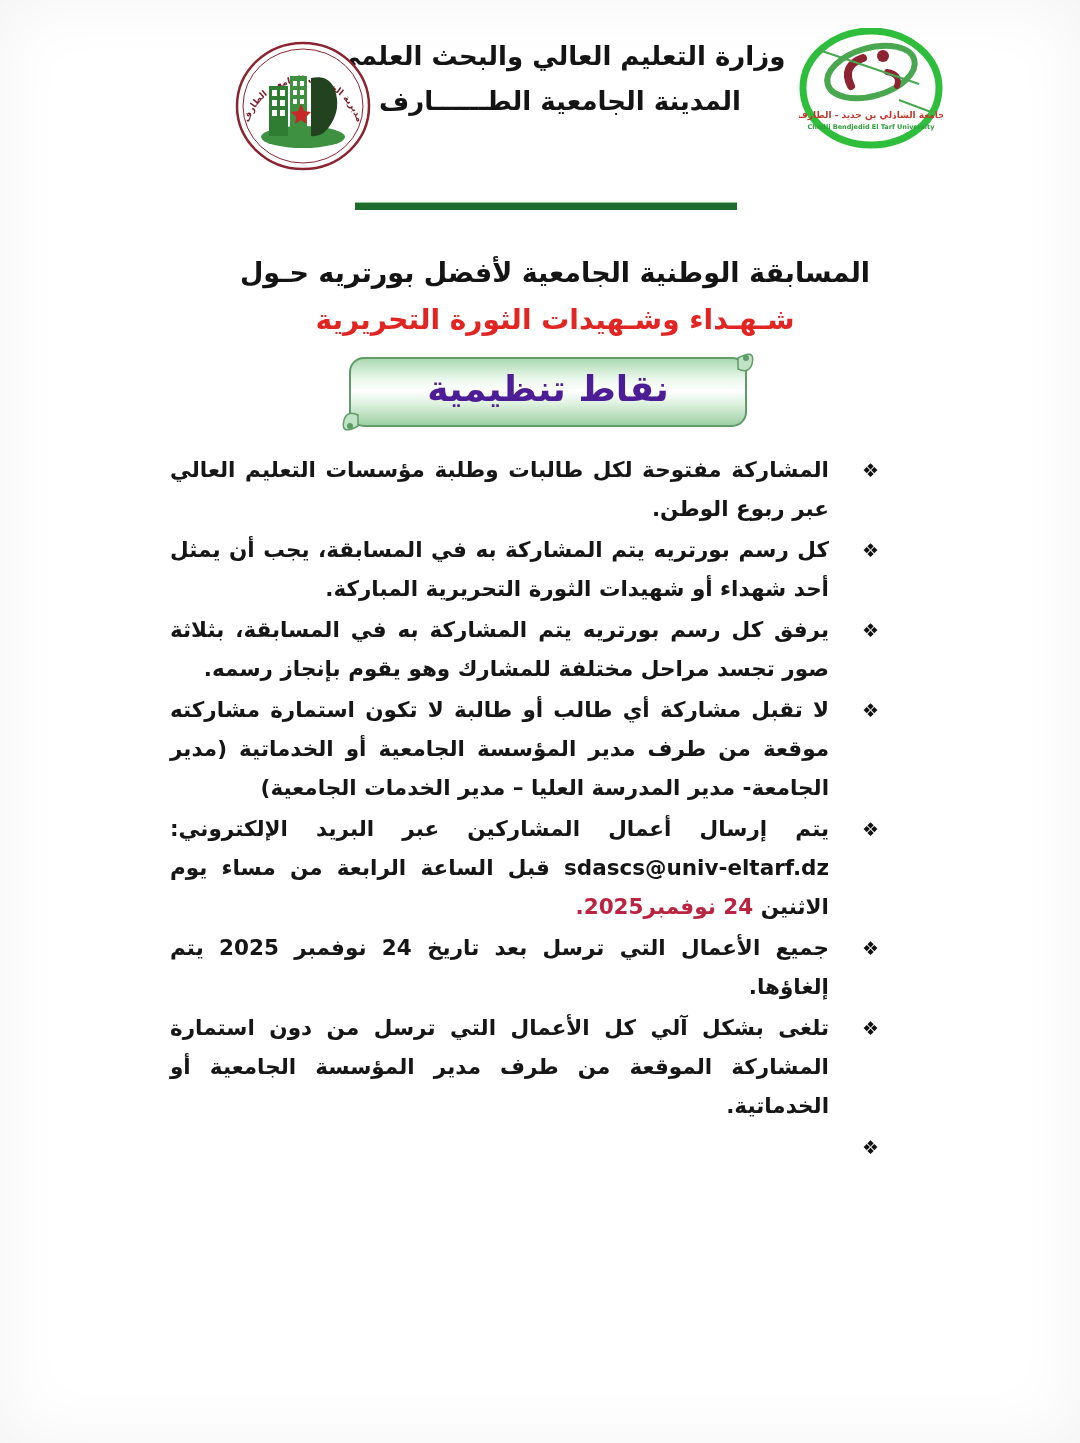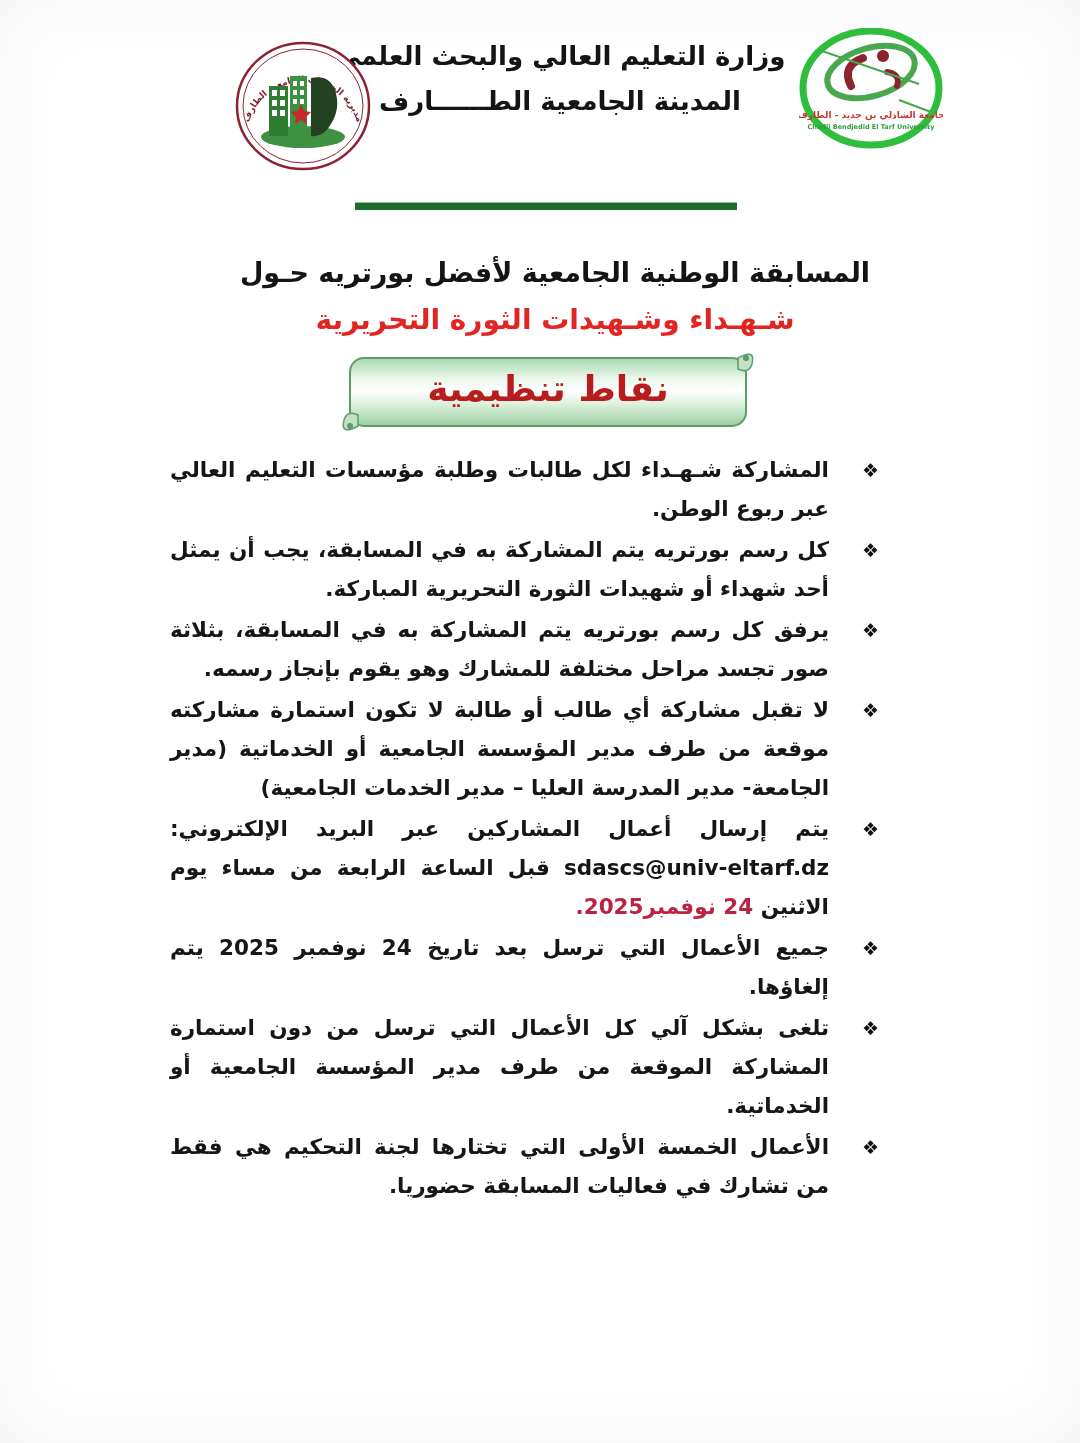--- a/index.html
+++ b/index.html
@@ -31,21 +31,21 @@
   }
   
   .title-block{position:absolute;top:250px;left:30px;right:0;text-align:center;font-weight:bold;}
   .title-line1{font-size:27px;line-height:46px;color:#141414;}
   .title-line2{font-size:28px;line-height:48px;color:var(--title_red,#e02523);}
   
   .banner{position:absolute;top:346px;left:338px;width:420px;height:96px;}
   .banner svg{position:absolute;inset:0;}
   .banner-label{
     position:absolute;left:0;right:0;top:22px;
-    text-align:center;font-weight:bold;font-size:36px;color:#b91c1c;
+    text-align:center;font-weight:bold;font-size:36px;color:#4c1d95;
   }
   
   .points{
     position:absolute;top:450px;left:170px;width:715px;
     list-style:none;margin:0;padding:0;
     font-size:21.5px;font-weight:bold;line-height:39px;
   }
   .points li{
     position:relative;
     padding-right:56px;
@@ -138,21 +138,21 @@
       <circle cx="408" cy="12" r="3" fill="#5e9d68"></circle>
       <path d="M 20 80 q -18 10 -14 -6 q 3 -10 14 -5 z" fill="#bfe3c4" stroke="#5e9d68" stroke-width="1.5"></path>
       <circle cx="12" cy="80" r="3" fill="#5e9d68"></circle>
     </svg>
     <div class="banner-label">نقاط تنظيمية</div>
   </div>
 
   <ul class="points">
     <li>
       <span class="bullet-glyph">❖</span>
-      <span>المشاركة شـهـداء لكل طالبات وطلبة مؤسسات التعليم العالي عبر ربوع الوطن.</span>
+      <span>المشاركة مفتوحة لكل طالبات وطلبة مؤسسات التعليم العالي عبر ربوع الوطن.</span>
     </li>
     <li>
       <span class="bullet-glyph">❖</span>
       <span>كل رسم بورتريه يتم المشاركة به في المسابقة، يجب أن يمثل أحد شهداء أو شهيدات الثورة التحريرية المباركة.</span>
     </li>
     <li>
       <span class="bullet-glyph">❖</span>
       <span>يرفق كل رسم بورتريه يتم المشاركة به في المسابقة، بثلاثة صور تجسد مراحل مختلفة للمشارك وهو يقوم بإنجاز رسمه.</span>
     </li>
     <li>
@@ -166,17 +166,16 @@
     <li>
       <span class="bullet-glyph">❖</span>
       <span>جميع الأعمال التي ترسل بعد تاريخ 24 نوفمبر 2025 يتم إلغاؤها.</span>
     </li>
     <li>
       <span class="bullet-glyph">❖</span>
       <span>تلغى بشكل آلي كل الأعمال التي ترسل من دون استمارة المشاركة الموقعة من طرف مدير المؤسسة الجامعية أو الخدماتية.</span>
     </li>
     <li>
       <span class="bullet-glyph">❖</span>
-      <span>الأعمال الخمسة الأولى التي تختارها لجنة التحكيم هي فقط من تشارك في فعاليات المسابقة حضوريا.</span>
     </li>
   </ul>
 
 </div>
 
 </body></html>

